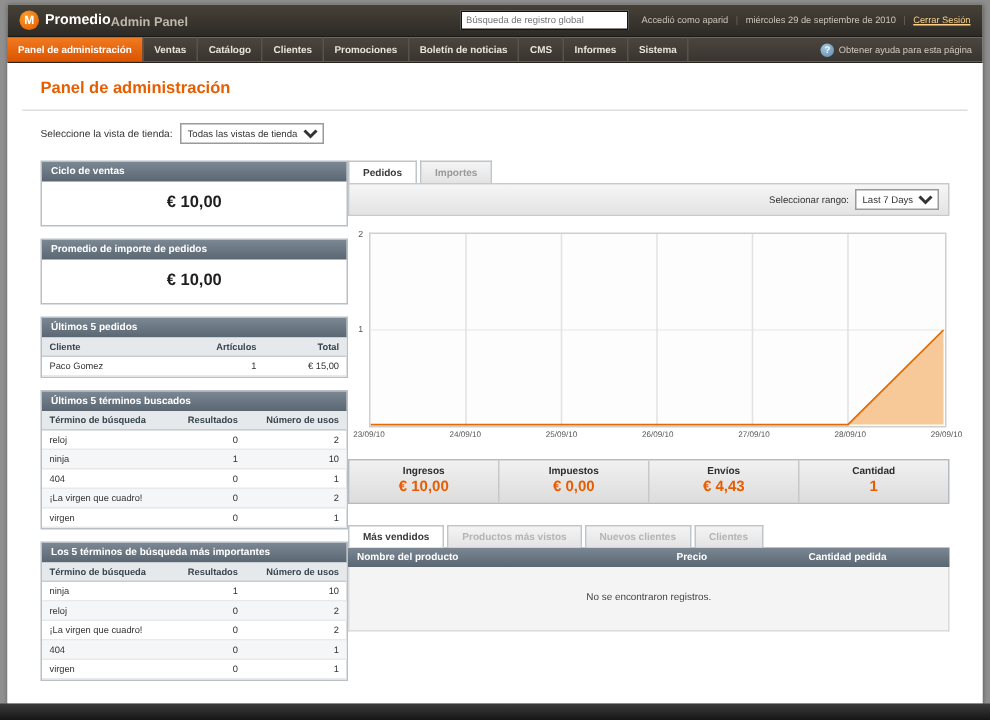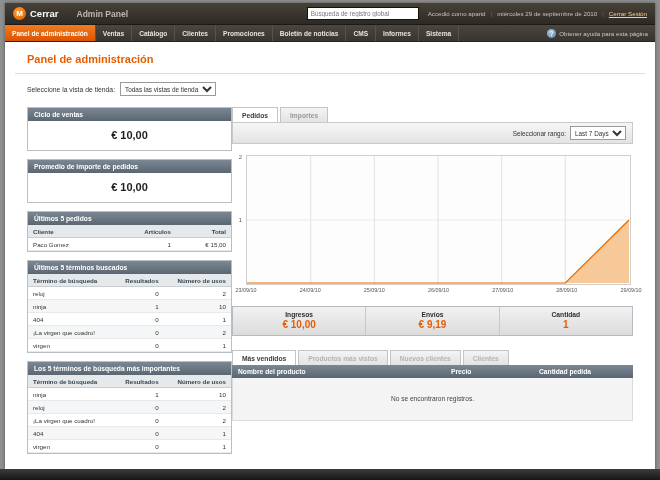--- a/index.html
+++ b/index.html
@@ -10,21 +10,21 @@
           display:flex; flex-direction:column; box-shadow:0 0 3px rgba(0,0,0,.45); }
   .footer-bar { position:absolute; left:0; bottom:0; width:660px; height:11px;
                 background:linear-gradient(#3c3c3c,#161616); }
 
   
   .hdr { height:22px; background:linear-gradient(#474238,#2d2a26); display:flex; align-items:center;
          padding:0 8px; flex:0 0 auto; border-bottom:1px solid #1c1a17; }
   .logo { width:13px; height:13px; border-radius:50%; background:radial-gradient(circle at 35% 30%, #ff9c2a, #dd5a00);
           color:#fff; font-size:8px; font-weight:bold; line-height:13px; text-align:center; margin-right:4px; flex:0 0 auto; }
   .brand { color:#fff; font-size:9.5px; font-weight:bold; }
-  .brand-sub { color:#beb7ac; font-size:8.5px; margin-left:18px; font-weight:bold; }
+  .brand-sub { color:#beb7ac; font-size:8.5px; margin-left:0; font-weight:bold; }
   .hdr-search { margin-left:auto; width:112px; height:13px; font-size:6.3px; border:1px solid #14120f;
                 padding:1px 3px; color:#555; background:#fff; }
   .hdr-user { display:flex; align-items:center; color:#c9c3ba; font-size:6.2px; margin-left:9px; gap:5px; white-space:nowrap; }
   .hdr-sep { color:#6e6760; }
   .logout { color:#fdd08a; text-decoration:underline; cursor:pointer; }
 
   
   .nav { height:17px; background:linear-gradient(#4b463f,#38342f); display:flex; align-items:stretch;
          flex:0 0 auto; border-bottom:1px solid #26231f; }
   .nav-items { display:flex; align-items:stretch; }
@@ -88,21 +88,21 @@
   .empty-row { background:#f4f4f4; border:1px solid #dcdcdc; border-top:none; text-align:center;
                font-size:6.6px; color:#444; padding:17px 0 18px; }
 </style>
 </head>
 <body>
 
 <div class="page">
 
   <div class="hdr">
     <span class="logo">M</span>
-    <span class="brand">Cerrar</span>
+    <span class="brand">Promedio</span>
     <span class="brand-sub">Admin Panel</span>
     <input class="hdr-search" type="text" placeholder="Búsqueda de registro global" style="">
     <div class="hdr-user">
       <span>Accedió como aparid</span>
       <span class="hdr-sep">|</span>
       <span>miércoles 29 de septiembre de 2010</span>
       <span class="hdr-sep">|</span>
       <span class="logout">Cerrar Sesión</span>
     </div>
   </div>
@@ -283,22 +283,26 @@
               </div>
           </div>
         </div>
 
         <div class="stats-bar">
           <div class="stat">
             <div class="stat-label">Ingresos</div>
             <div class="stat-value">€ 10,00</div>
           </div>
           <div class="stat">
+            <div class="stat-label">Impuestos</div>
+            <div class="stat-value">€ 0,00</div>
+          </div>
+          <div class="stat">
             <div class="stat-label">Envíos</div>
-            <div class="stat-value">€ 9,19</div>
+            <div class="stat-value">€ 4,43</div>
           </div>
           <div class="stat">
             <div class="stat-label">Cantidad</div>
             <div class="stat-value">1</div>
           </div>
         </div>
 
         <div class="report-block">
           <div class="tabs">
             <div class="tab active">Más vendidos</div>

